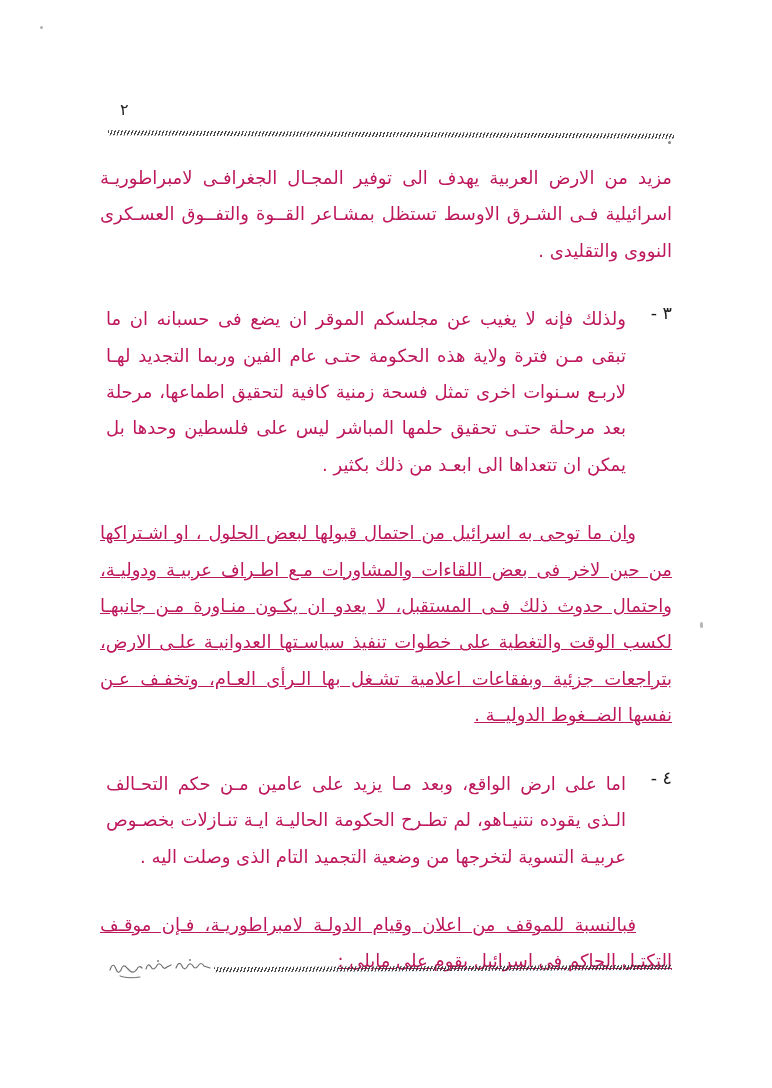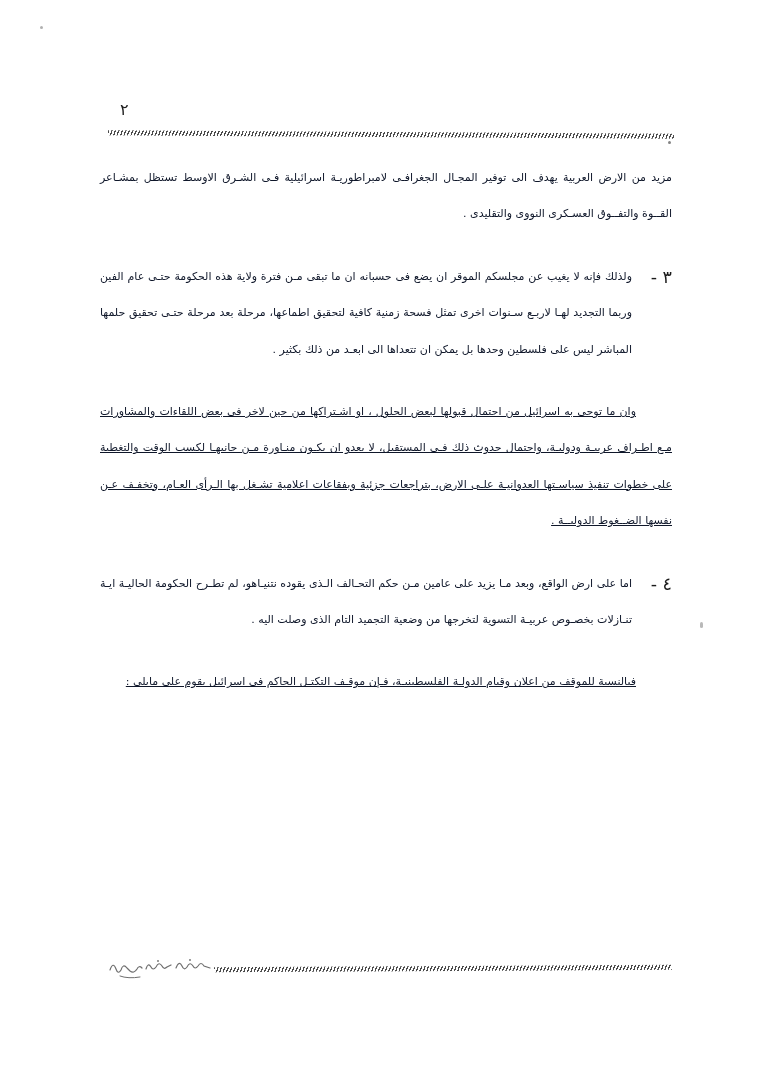--- a/index.html
+++ b/index.html
@@ -21,33 +21,33 @@
     opacity:.92;
   }
   .rule-top{left:108px;top:132px;width:566px;transform:rotate(0.35deg);}
   .rule-bottom{left:214px;top:966px;width:458px;transform:rotate(-0.3deg);}
   .content{
     position:absolute;left:100px;top:160px;width:572px;
     direction:rtl;unicode-bidi:embed;
   }
   .para{
     margin:0 0 26px 0;
-    font-size:11px;line-height:36.4px;
+    font-size:18px;line-height:36.4px;
     text-align:justify;text-justify:inter-word;
-    color:#0f172a;
+    color:#be185d;
     text-rendering:optimizeLegibility;
   }
   .indent{text-indent:36px;text-decoration:underline;}
   .item{display:flex;margin:0 0 26px 0;}
   .item .marker{
     flex:0 0 40px;width:40px;
     font-size:17.5px;line-height:36.4px;color:#1b1b1b;
     white-space:nowrap;
   }
-  .item .para{margin:0;flex:1;}
+  .item .para{margin:6px;flex:1;}
   .handwriting{
     position:absolute;left:106px;top:948px;
     opacity:.8;filter:blur(.3px);
   }
   .speck{position:absolute;background:#4f4f4f;border-radius:50%;}
   .speck-a{left:40px;top:26px;width:3px;height:3px;opacity:.45;}
   .speck-b{left:668px;top:141px;width:3px;height:3px;opacity:.7;}
   .speck-c{left:700px;top:622px;width:3px;height:6px;border-radius:2px;opacity:.4;}
 </style>
 </head>
@@ -68,21 +68,21 @@
       <p class="para">ولذلك فإنه لا يغيب عن مجلسكم الموقر ان يضع فى حسبانه ان ما تبقى مـن فترة ولاية هذه الحكومة حتـى عام الفين وربما التجديد لهـا لاربـع سـنوات اخرى تمثل فسحة زمنية كافية لتحقيق اطماعها، مرحلة بعد مرحلة حتـى تحقيق حلمها المباشر ليس على فلسطين وحدها بل يمكن ان تتعداها الى ابعـد من ذلك بكثير .</p>
     </div>
 
     <p class="para indent">وان ما توحى به اسرائيل من احتمال قبولها لبعض الحلول ، او اشـتراكها من حين لاخر فى بعض اللقاءات والمشاورات مـع اطـراف عربيـة ودوليـة، واحتمال حدوث ذلك فـى المستقبل، لا يعدو ان يكـون منـاورة مـن جانبهـا لكسب الوقت والتغطية على خطوات تنفيذ سياسـتها العدوانيـة علـى الارض، بتراجعات جزئية وبفقاعات اعلامية تشـغل بها الـرأى العـام، وتخفـف عـن نفسها الضــغوط الدوليــة .</p>
 
     <div class="item">
       <span class="marker">٤ -</span>
       <p class="para">اما على ارض الواقع، وبعد مـا يزيد على عامين مـن حكم التحـالف الـذى يقوده نتنيـاهو، لم تطـرح الحكومة الحاليـة ايـة تنـازلات بخصـوص عربيـة التسوية لتخرجها من وضعية التجميد التام الذى وصلت اليه .</p>
     </div>
 
-    <p class="para indent">فبالنسبة للموقف من اعلان وقيام الدولـة الفلسطينيـة، فـإن موقـف التكتـل الحاكم فى اسرائيل يقوم على مايلى :</p>
+    <p class="para indent">فبالنسبة للموقف من اعلان وقيام الدولـة لامبراطوريـة، فـإن موقـف التكتـل الحاكم فى اسرائيل يقوم على مايلى :</p>
 
   </div>
 
   <div class="rule rule-bottom"></div>
 
   <svg class="handwriting" width="112" height="36" viewBox="0 0 112 36" fill="none">
     <path d="M4 22 q3 -9 6 -1 q2 6 5 1 q2 -7 6 -2 l3 3 q4 3 7 -2 q2 -4 5 -1" stroke="#4a4a4a" stroke-width="1.2" fill="none" stroke-linecap="round"></path>
     <path d="M40 21 q2 -7 5 -2 q2 4 5 0 q3 -6 6 -1 q2 4 5 1 l4 -2" stroke="#4a4a4a" stroke-width="1.2" fill="none" stroke-linecap="round"></path>
     <path d="M70 20 q3 -8 6 -2 q2 5 5 1 q3 -6 6 -1 q2 4 5 0 q3 -5 6 0 l6 2" stroke="#4a4a4a" stroke-width="1.2" fill="none" stroke-linecap="round"></path>
     <path d="M14 28 q8 3 20 1" stroke="#4a4a4a" stroke-width="1" fill="none" stroke-linecap="round"></path>

